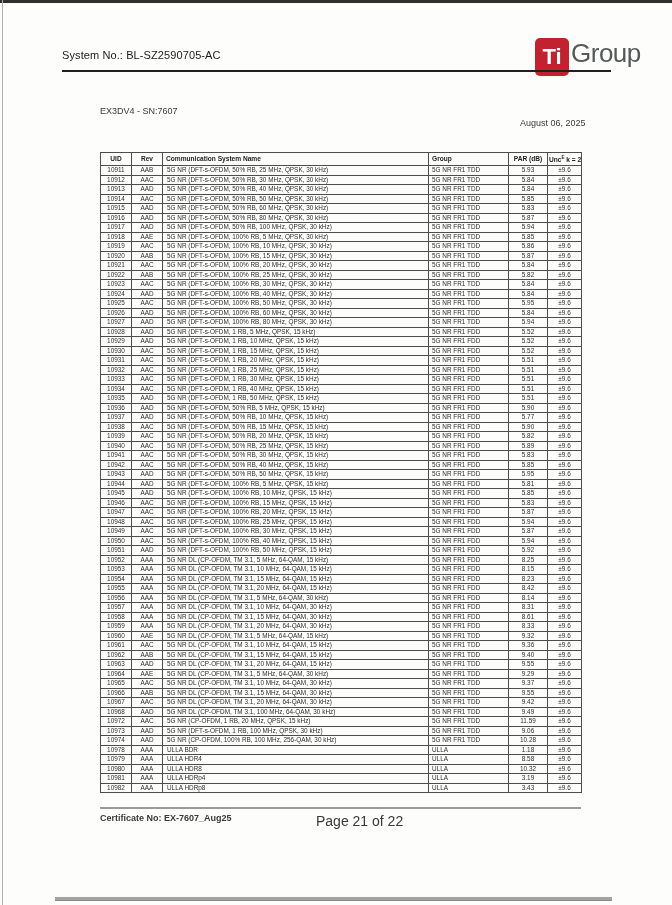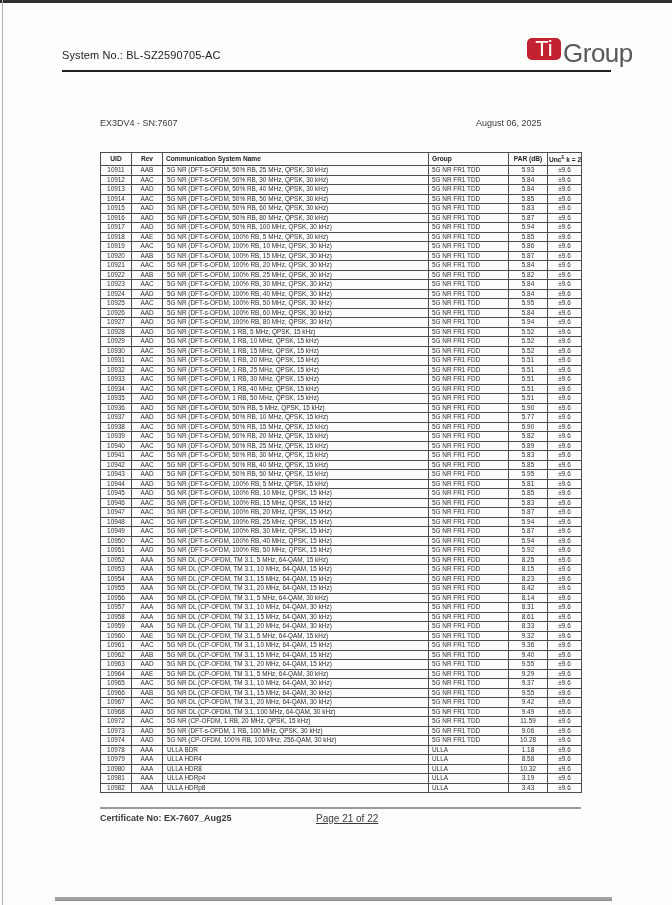--- a/index.html
+++ b/index.html
@@ -23,30 +23,30 @@
   .report-no {
     position: absolute; left: 62px; top: 49px;
     font-size: 11px; color: #1c1c1c; letter-spacing: 0.1px;
   }
   .header-rule {
     position: absolute; left: 62px; top: 70px; width: 549px; height: 2px;
     background: #1f1f1f;
   }
   .logo { position: absolute; left: 527px; top: 38px; display: flex; align-items: flex-start; }
   .logo-box {
-    width: 34px; height: 22px; border-radius: 5px;
+    width: 34px; height: 38px; border-radius: 5px;
     display: flex; align-items: center; justify-content: center;
-    font-weight: normal; font-size: 22px; color: #ffffff;
+    font-weight: bold; font-size: 22px; color: #ffffff; margin-left: 8px;
   }
   .logo-text {
     font-size: 26px; font-weight: 500; letter-spacing: -0.5px;
     line-height: 30px; margin-left: 2px;
   }
-  .device-line { position: absolute; left: 100px; top: 118px; font-size: 9px; color: #3a3a3a; }
-  .date-line { position: absolute; left: 476px; top: 118px; width: 60px; font-size: 9px; color: #3a3a3a; white-space: nowrap; }
+  .device-line { position: absolute; left: 100px; top: 106px; font-size: 9px; color: #3a3a3a; }
+  .date-line { position: absolute; left: 520px; top: 118px; width: 60px; font-size: 9px; color: #3a3a3a; white-space: nowrap; }
 
   table.report-table {
     position: absolute; left: 100px; top: 152px; width: 481px;
     border-collapse: collapse; table-layout: fixed;
   }
   .report-table th, .report-table td {
     border: 1px solid #4d4d4d;
     overflow: hidden; white-space: nowrap;
   }
   .report-table th {
@@ -59,21 +59,21 @@
     padding: 0 3px; line-height: 8.5px;
   }
   .report-table td.name { padding-left: 4px; }
   sup.unc-sup { font-size: 4.5px; vertical-align: super; }
 
   .footer-rule {
     position: absolute; left: 100px; top: 807px; width: 481px; height: 2px;
     background: #9a9a98;
   }
   .footer-cert { position: absolute; left: 100px; top: 813px; font-size: 9px; color: #3a3a3a; font-weight: bold; }
-  .footer-page { position: absolute; left: 316px; top: 813px; font-size: 10px; color: #3a3a3a; text-decoration: underline; }
+  .footer-page { position: absolute; left: 316px; top: 813px; font-size: 14px; color: #3a3a3a; }
 
   .page-bottom-bar {
     position: absolute; left: 55px; top: 897px; width: 557px; height: 4px;
     background: #a3a3a1; border-bottom: 1px solid #8c8c8a;
   }
 </style>
 </head>
 <body>
 
 <div class="page-top-edge"></div>

